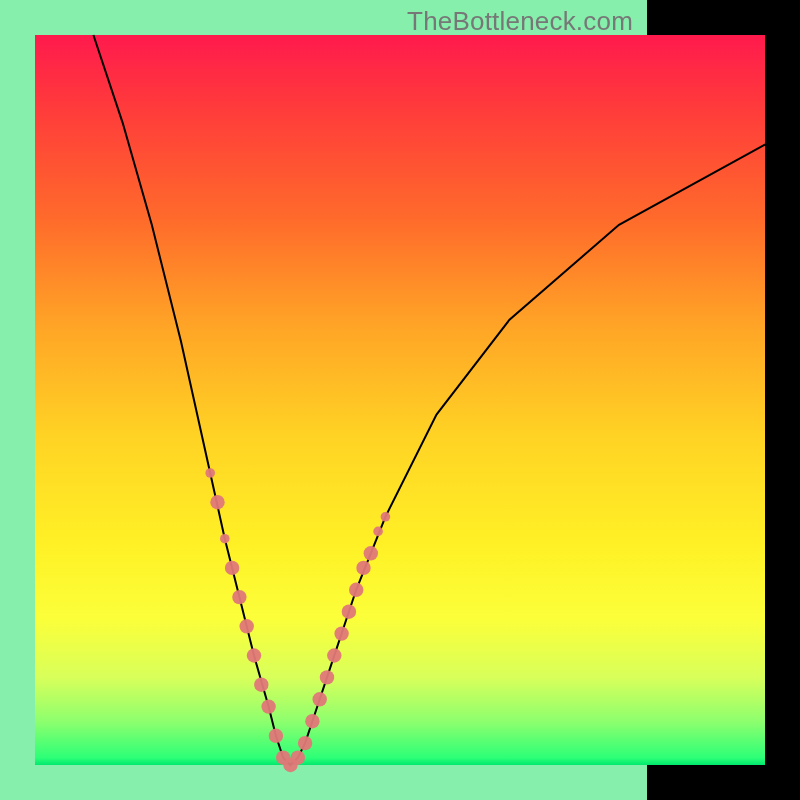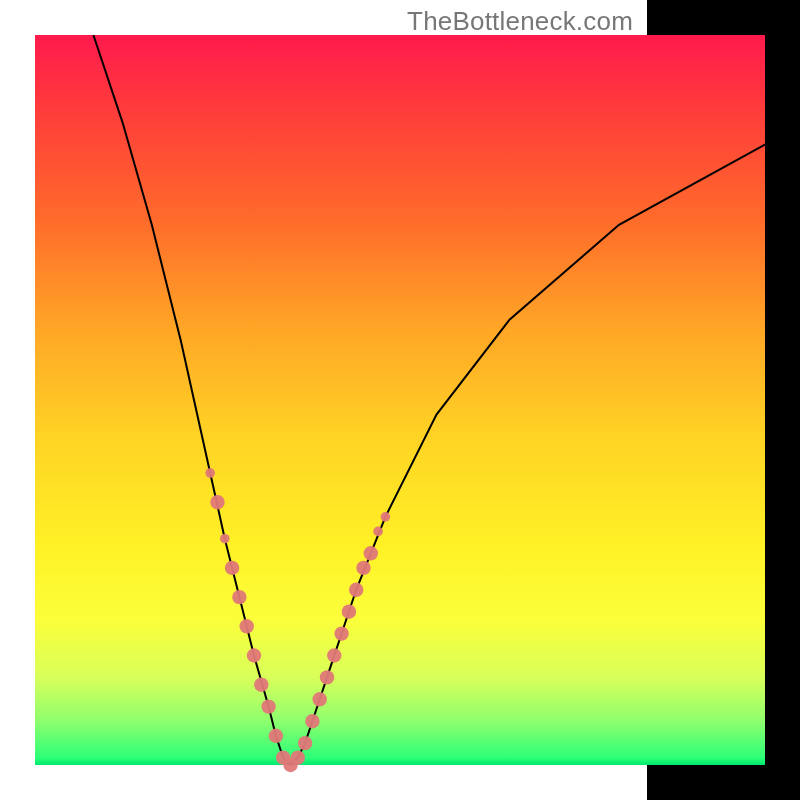--- a/index.html
+++ b/index.html
@@ -8,21 +8,21 @@
     background: #000;
     width: 800px;
     height: 800px;
     overflow: hidden;
     font-family: Arial, Helvetica, sans-serif;
   }
   .frame {
     position: relative;
     width: 647px;
     height: 800px;
-    background: #ffffff;
+    background: #86efac;
   }
   .plot-area {
     position: absolute;
     left: 35px;
     top: 35px;
     width: 730px;
     height: 730px;
     background: linear-gradient(to bottom,
       #ff1a4d 0%,
       #ff3b3b 10%,

